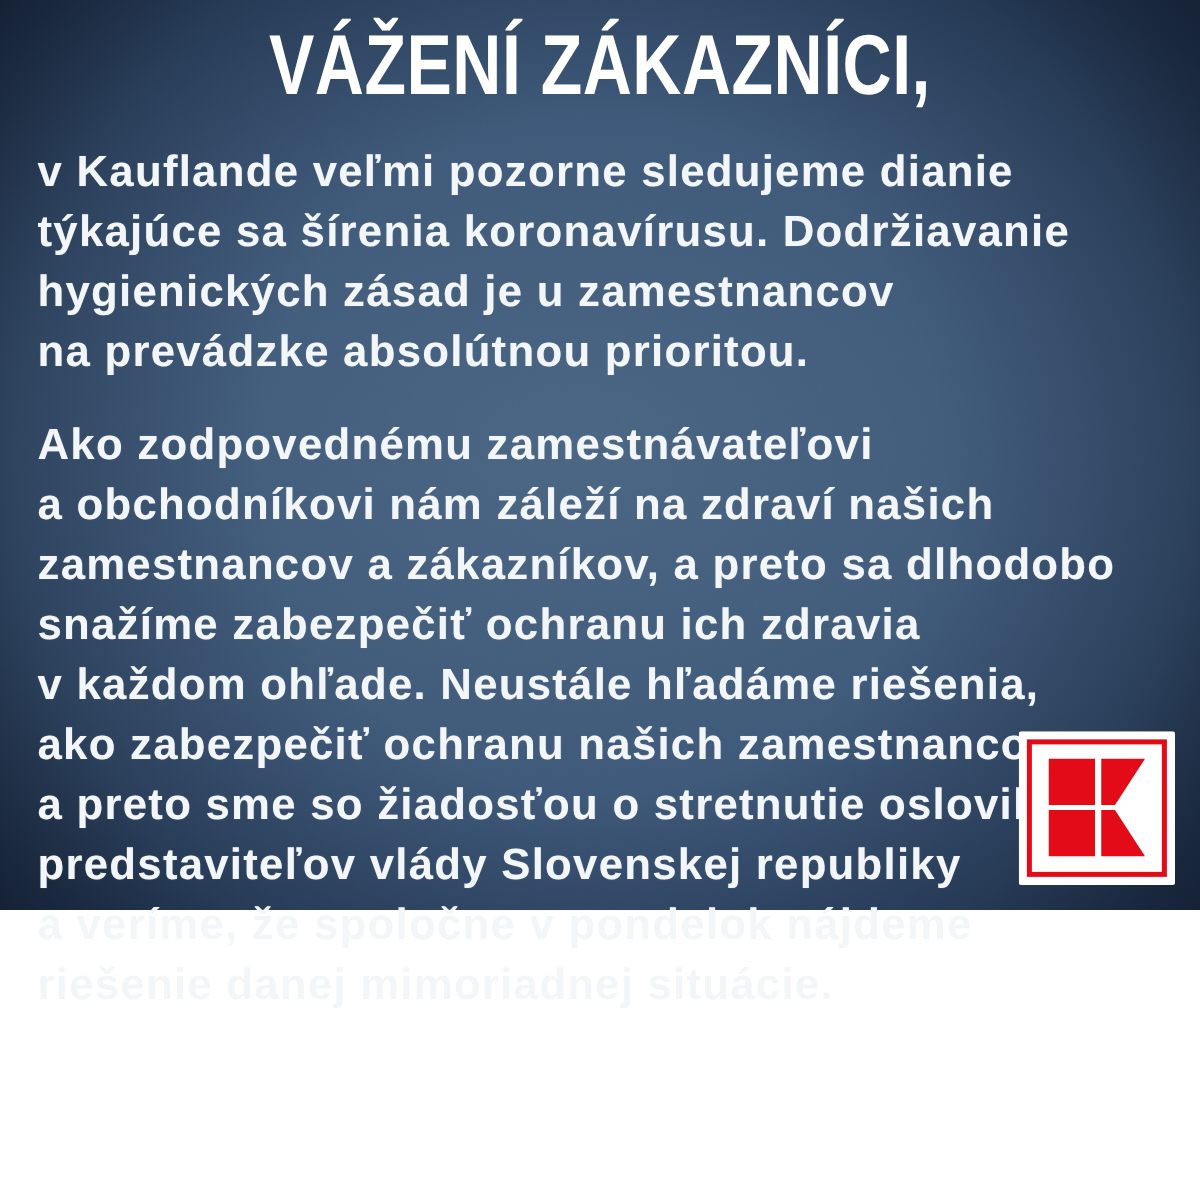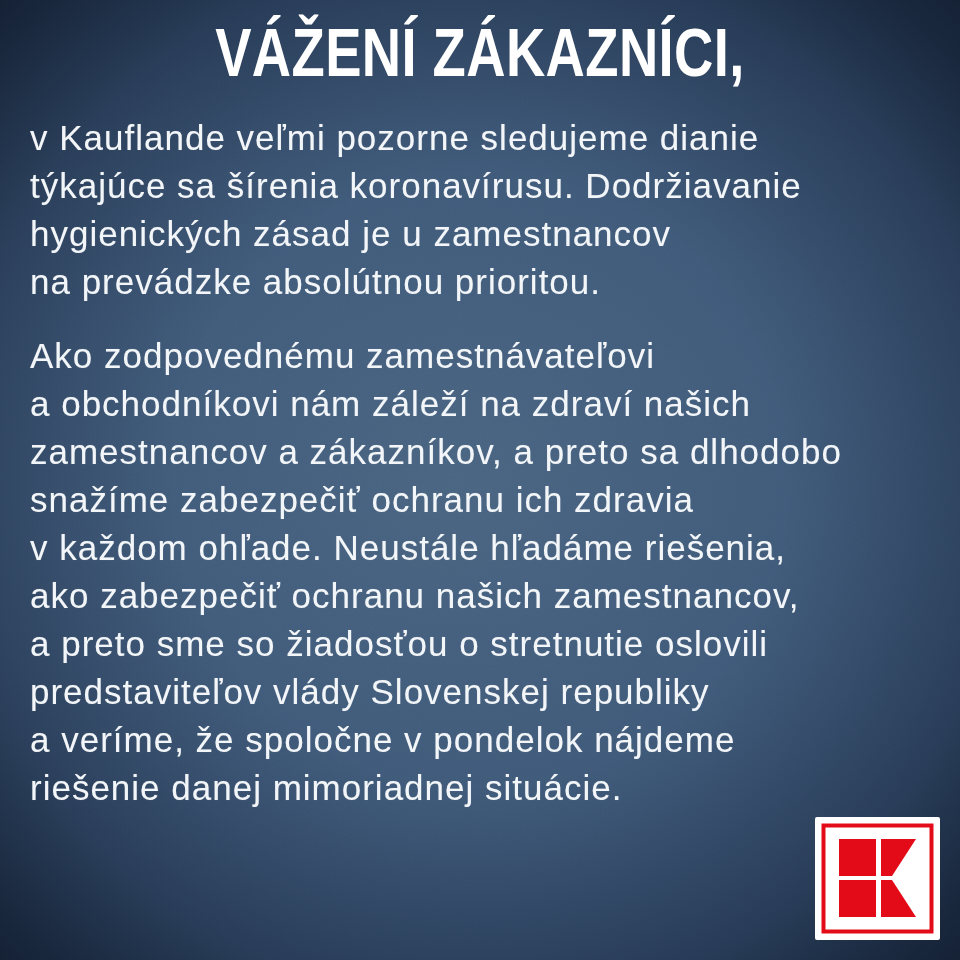--- a/index.html
+++ b/index.html
@@ -1,21 +1,21 @@
 <!DOCTYPE html>
 <html><head>
 <meta charset="utf-8">
 <style>
   html, body { margin: 0; padding: 0; }
   body {
     width: 960px; height: 960px; overflow: hidden;
     font-family: "Liberation Sans", sans-serif;
   }
   .poster {
-    position: relative; width: 960px; height: 960px;
+    position: relative; width: 960px; height: 728px;
     background:
       radial-gradient(ellipse 120% 105% at 48% 50%,
         #4a6582 0%, #3e5878 35%, #2d456681 60%, rgba(27,45,75,0) 100%),
       radial-gradient(ellipse 140% 120% at 50% 48%,
         #425d7c 0%, #35507090 45%, #22375a 75%, #15253f 100%),
       #1b2d4b;
   }
   .vignette {
     position: absolute; inset: 0; pointer-events: none;
     background: radial-gradient(circle at 50% 50%,
@@ -32,21 +32,21 @@
     color: #ffffff; letter-spacing: 0.5px;
     transform: scaleX(0.8); transform-origin: 50% 50%;
   }
   .content {
     position: absolute; top: 114px; left: 30px; right: 12px;
     color: #f3f6f9;
   }
   .para {
     margin: 0 0 26px 0;
     font-size: 35px; line-height: 48px; letter-spacing: 1px;
-    font-weight: 400; white-space: pre;
+    font-weight: 700; white-space: pre;
     text-shadow: 0 0 1px rgba(255,255,255,0.25);
   }
   .logo {
     position: absolute; right: 20px; bottom: 20px;
     width: 125px; height: 123px; display: block;
   }
 </style>
 </head>
 <body>
 

